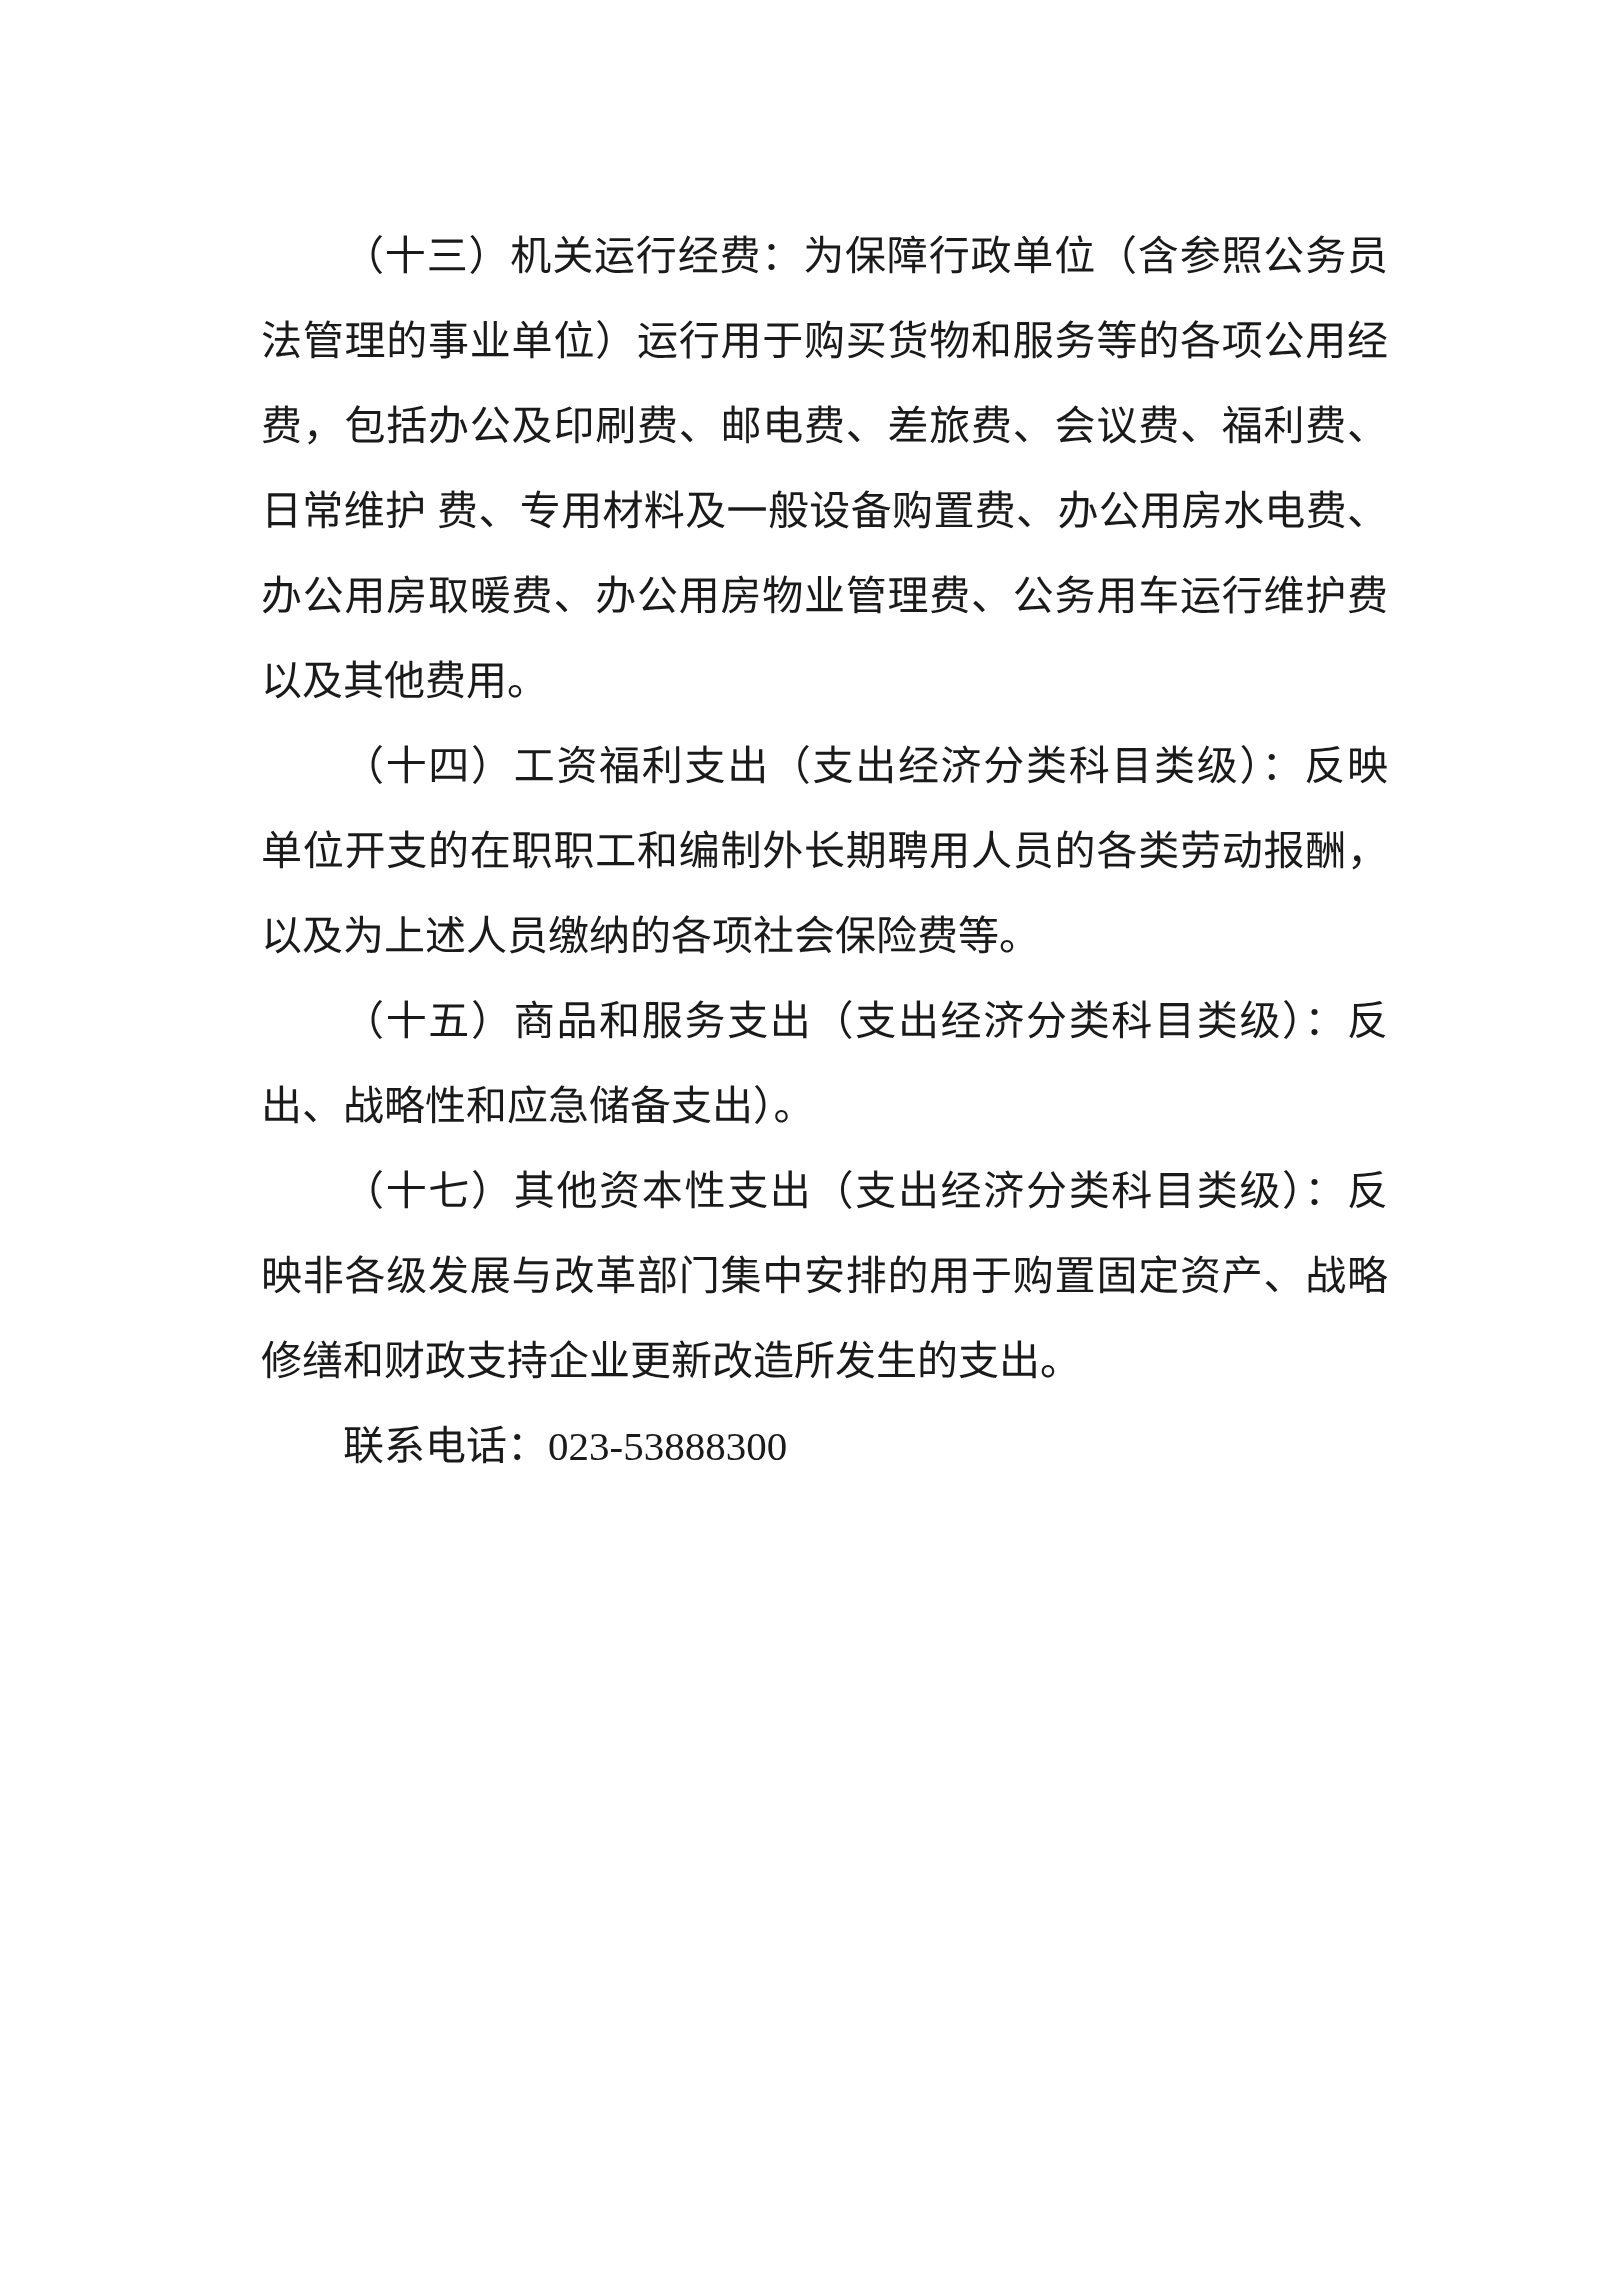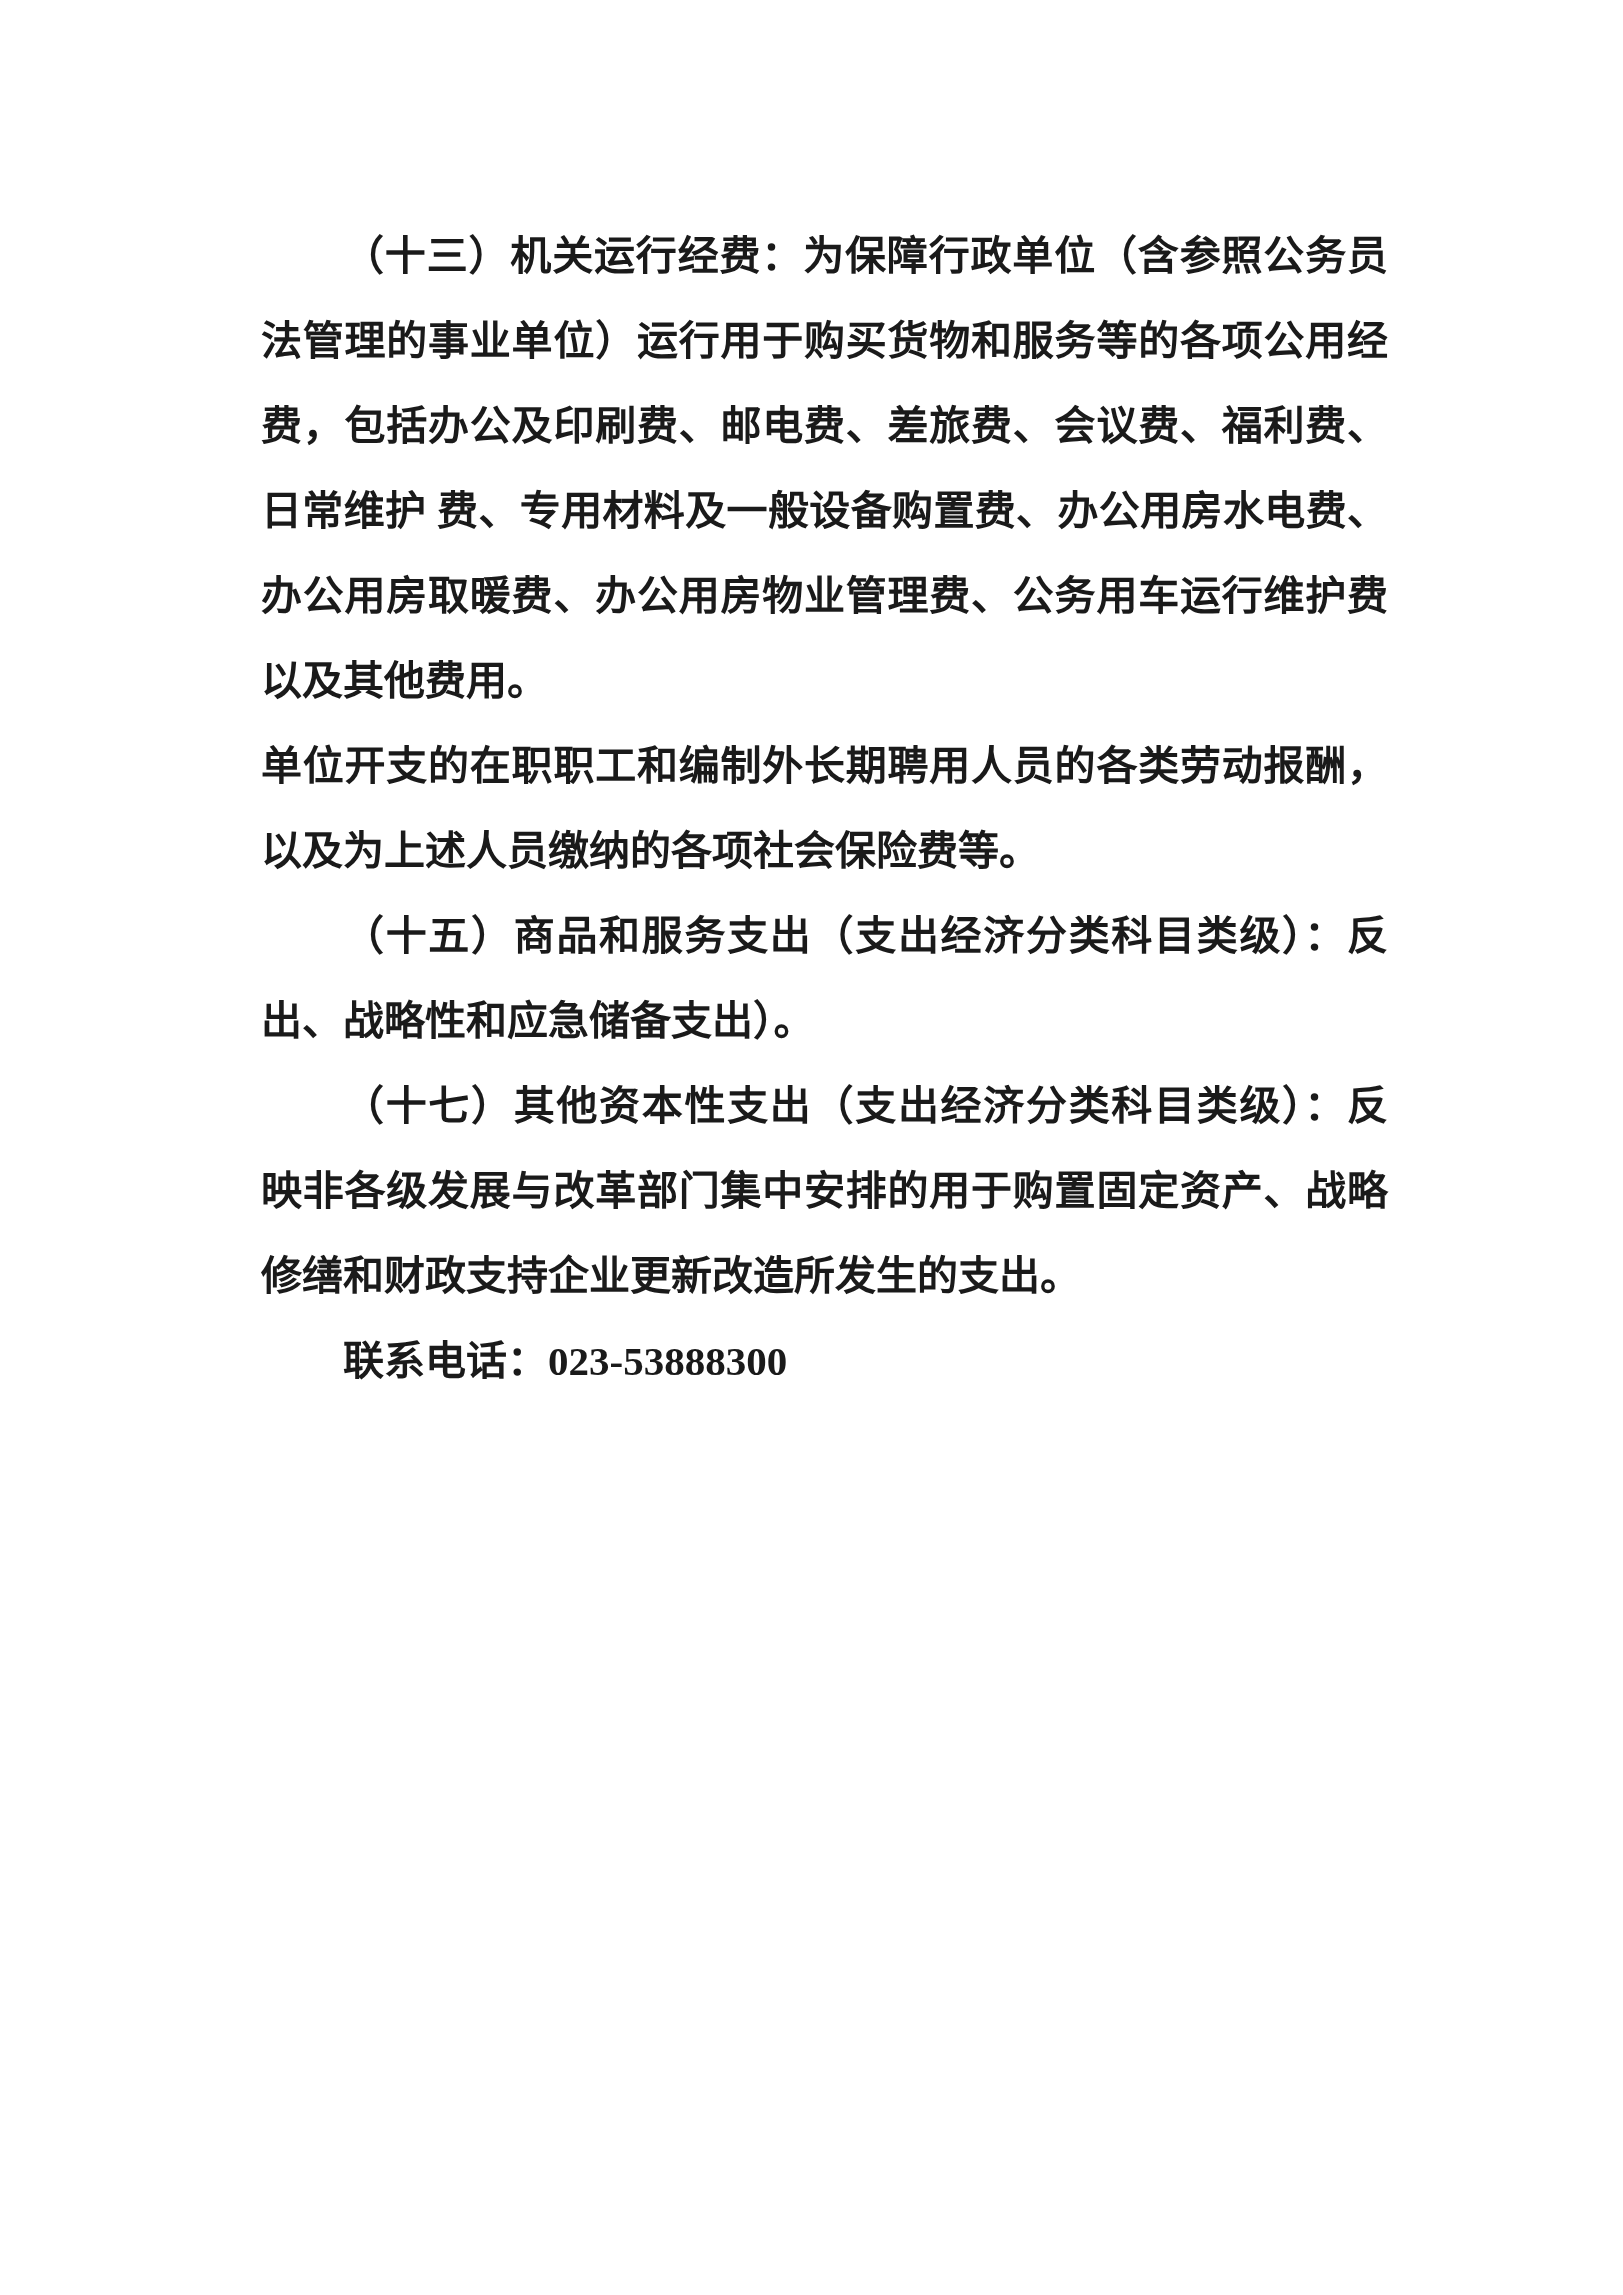--- a/index.html
+++ b/index.html
@@ -1,16 +1,16 @@
 <!DOCTYPE html>
 <html lang="zh-CN" style="font-size:10.5px"><head>
 <meta charset="utf-8">
 <style>
   
-  * { margin: 0; padding: 0; box-sizing: border-box; font-weight: bold; }
+  * { margin: 0; padding: 0; box-sizing: border-box; }
   html, body { background: #ffffff; }
 
   
   .page {
     position: relative;
     width: 1623px;
     height: 2295px;
     background: #ffffff;
     overflow: hidden;
     font-family: "Liberation Serif", "DejaVu Serif", serif;
@@ -56,20 +56,21 @@
     <p class="para">
       <span class="line j indent">（十三）机关运行经费：为保障行政单位（含参照公务员</span>
       <span class="line j">法管理的事业单位）运行用于购买货物和服务等的各项公用经</span>
       <span class="line j">费，包括办公及印刷费、邮电费、差旅费、会议费、福利费、</span>
       <span class="line j">日常维护 费、专用材料及一般设备购置费、办公用房水电费、</span>
       <span class="line j">办公用房取暖费、办公用房物业管理费、公务用车运行维护费</span>
       <span class="line">以及其他费用。</span>
     </p>
 
     <p class="para">
+      <span class="line j indent">（十四）工资福利支出（支出经济分类科目类级）：反映</span>
       <span class="line j">单位开支的在职职工和编制外长期聘用人员的各类劳动报酬，</span>
       <span class="line">以及为上述人员缴纳的各项社会保险费等。</span>
     </p>
 
     <p class="para">
       <span class="line j indent">（十五）商品和服务支出（支出经济分类科目类级）：反</span>
       <span class="line">出、战略性和应急储备支出）。</span>
     </p>
 
     <p class="para">

